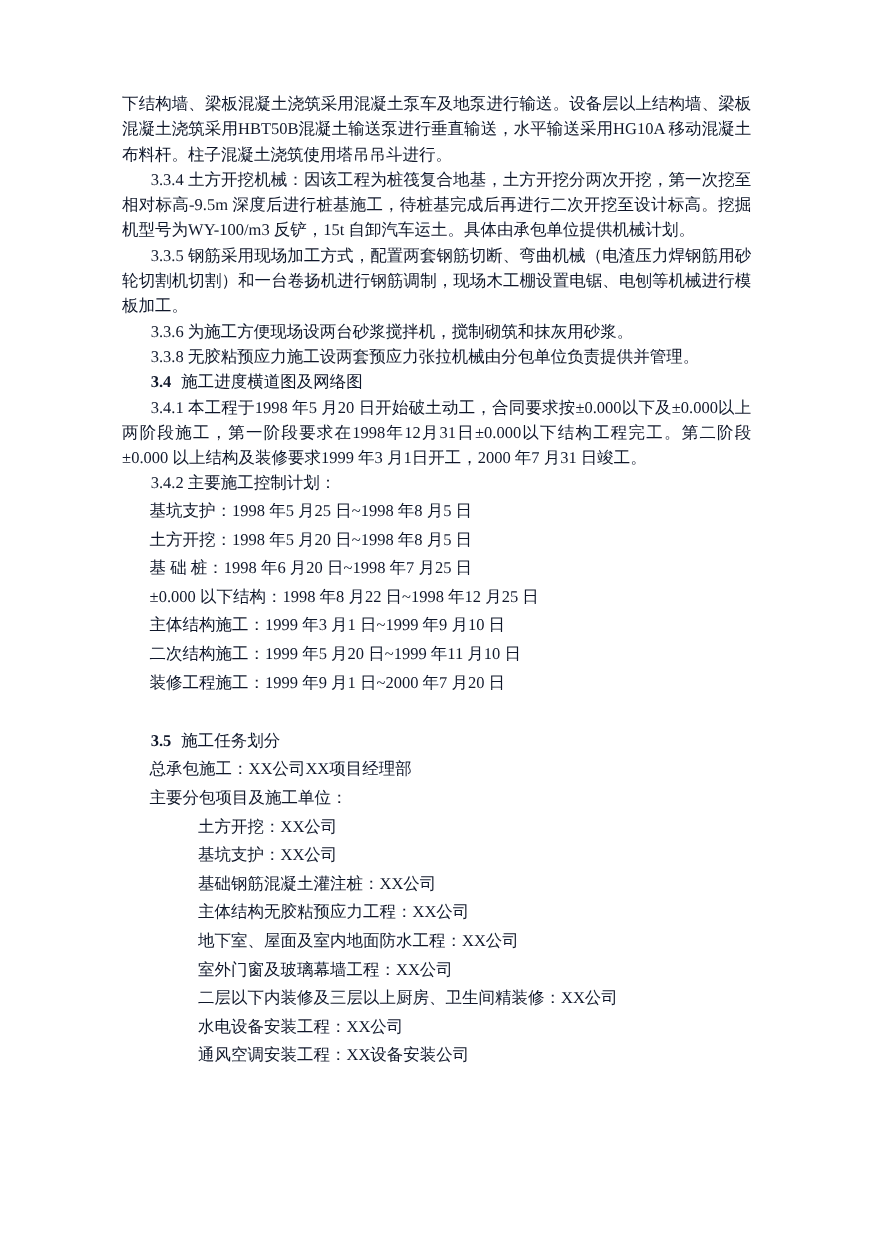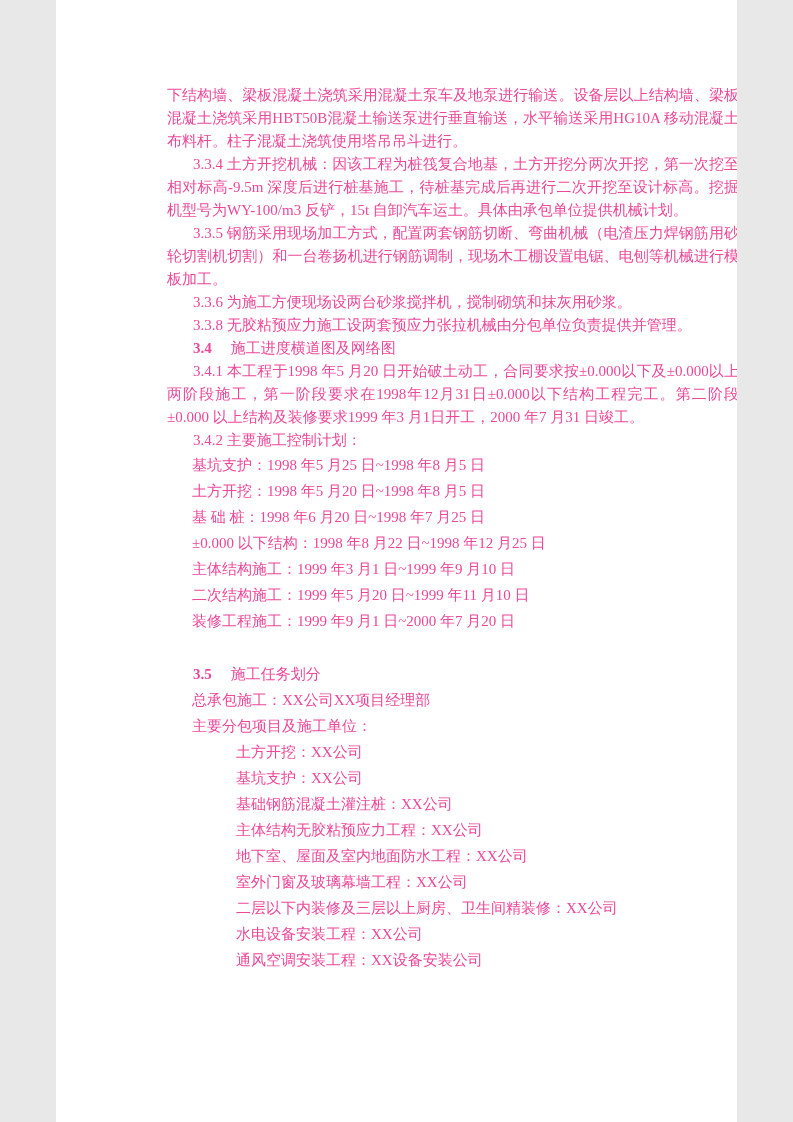--- a/index.html
+++ b/index.html
@@ -1,41 +1,41 @@
 <!DOCTYPE html>
 <html><head>
 <meta charset="utf-8">
 <style>
   html, body { margin: 0; padding: 0; background: #e8e8e8; }
   .page {
     position: relative;
-    width: 681px;
+    width: 793px;
     height: 1122px;
     margin: 0 auto;
     background: #ffffff;
     overflow: hidden;
     font-family: "Liberation Serif", "DejaVu Serif", serif;
-    color: #ec4899;
+    color: #0f172a;
     font-size: 15px;
   }
   .content {
     position: absolute;
     left: 111px;
     top: 84px;
     width: 572px;
   }
   p { margin: 0; padding: 0; }
   .body {
     line-height: 23px;
     text-indent: 26px;
     text-align: justify;
   }
   .noindent { text-indent: 0; }
   .heading { line-height: 23px; text-indent: 26px; }
-  .heading .hnum { font-weight: bold; margin-right: 19px; }
+  .heading .hnum { font-weight: bold; margin-right: 9px; }
   .h35 { line-height: 26px; }
   .sched { line-height: 26px; text-indent: 25px; }
   .line  { line-height: 26px; text-indent: 25px; }
   .subitem { line-height: 26px; margin-left: 69px; }
   .spacer { height: 27px; }
 </style>
 </head>
 <body>
 
 <div class="page">

